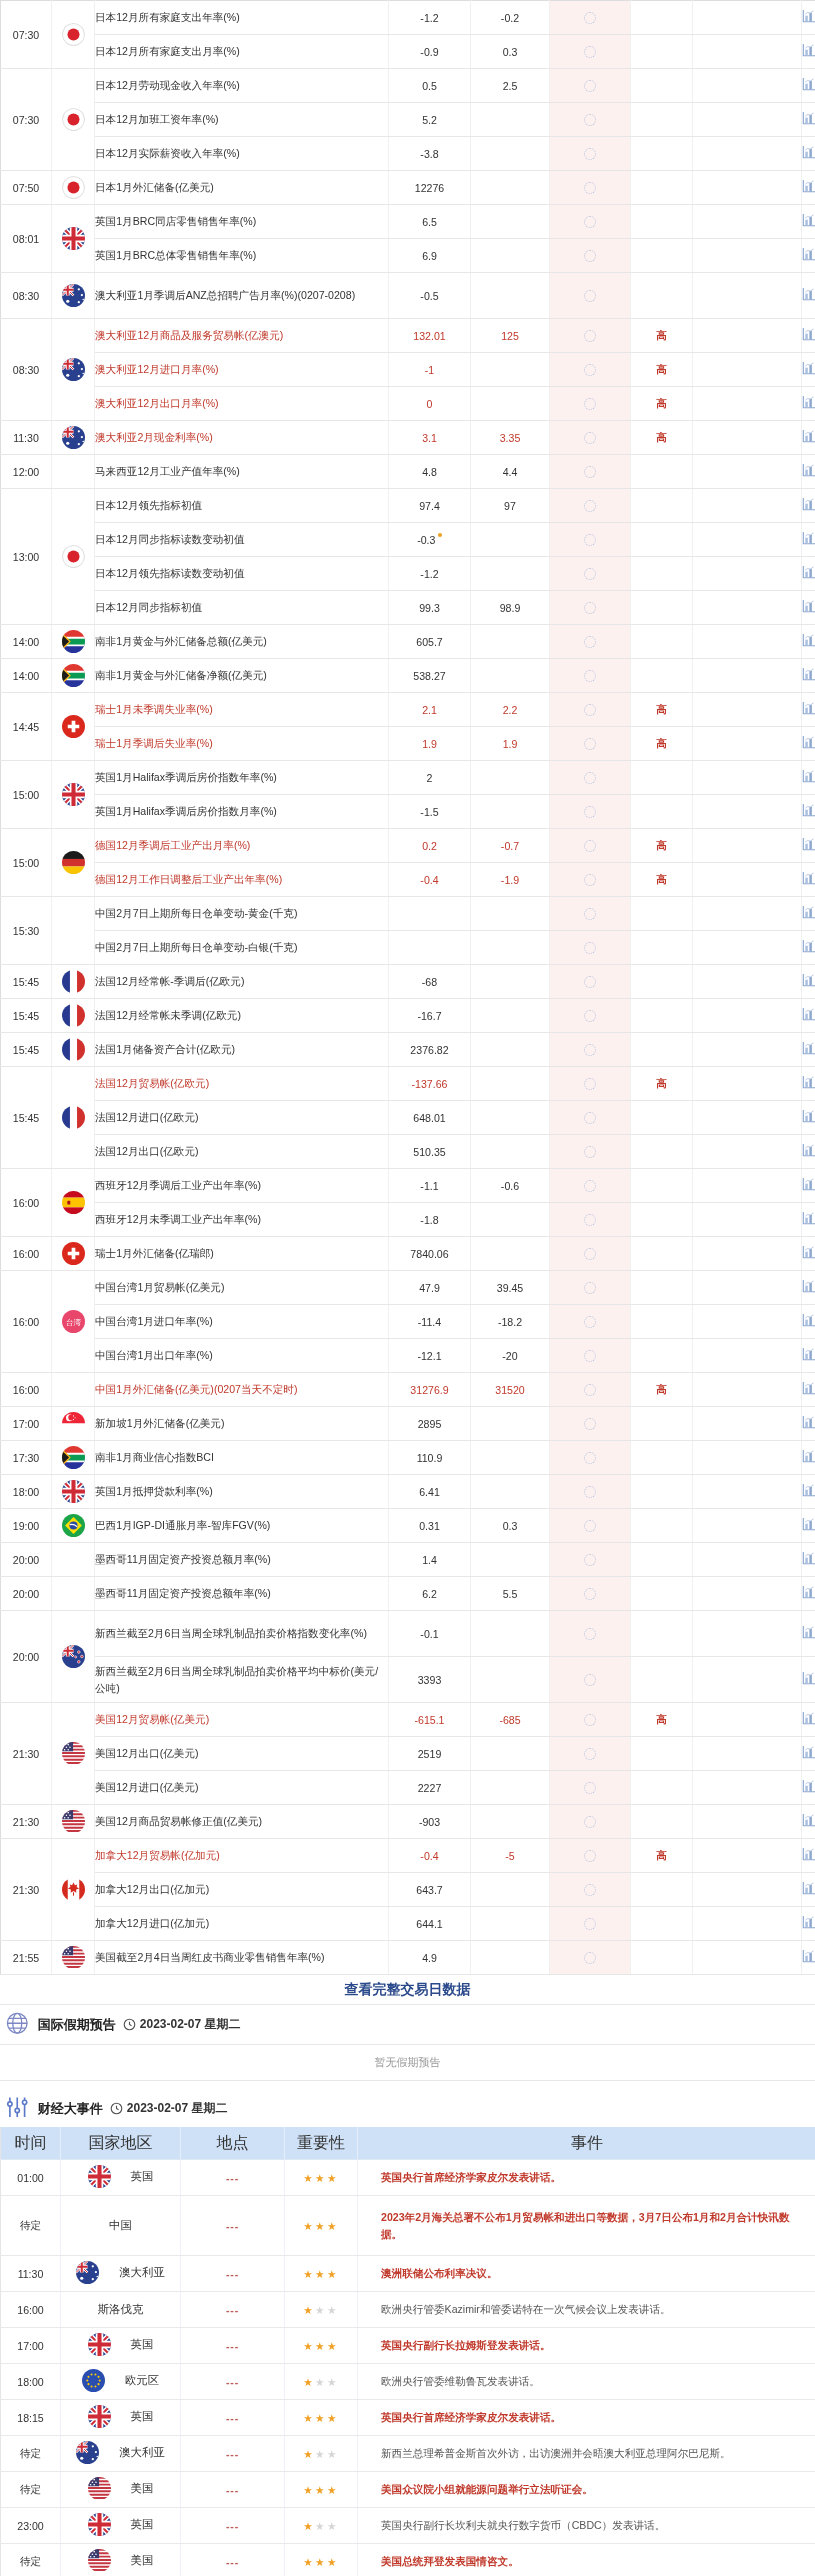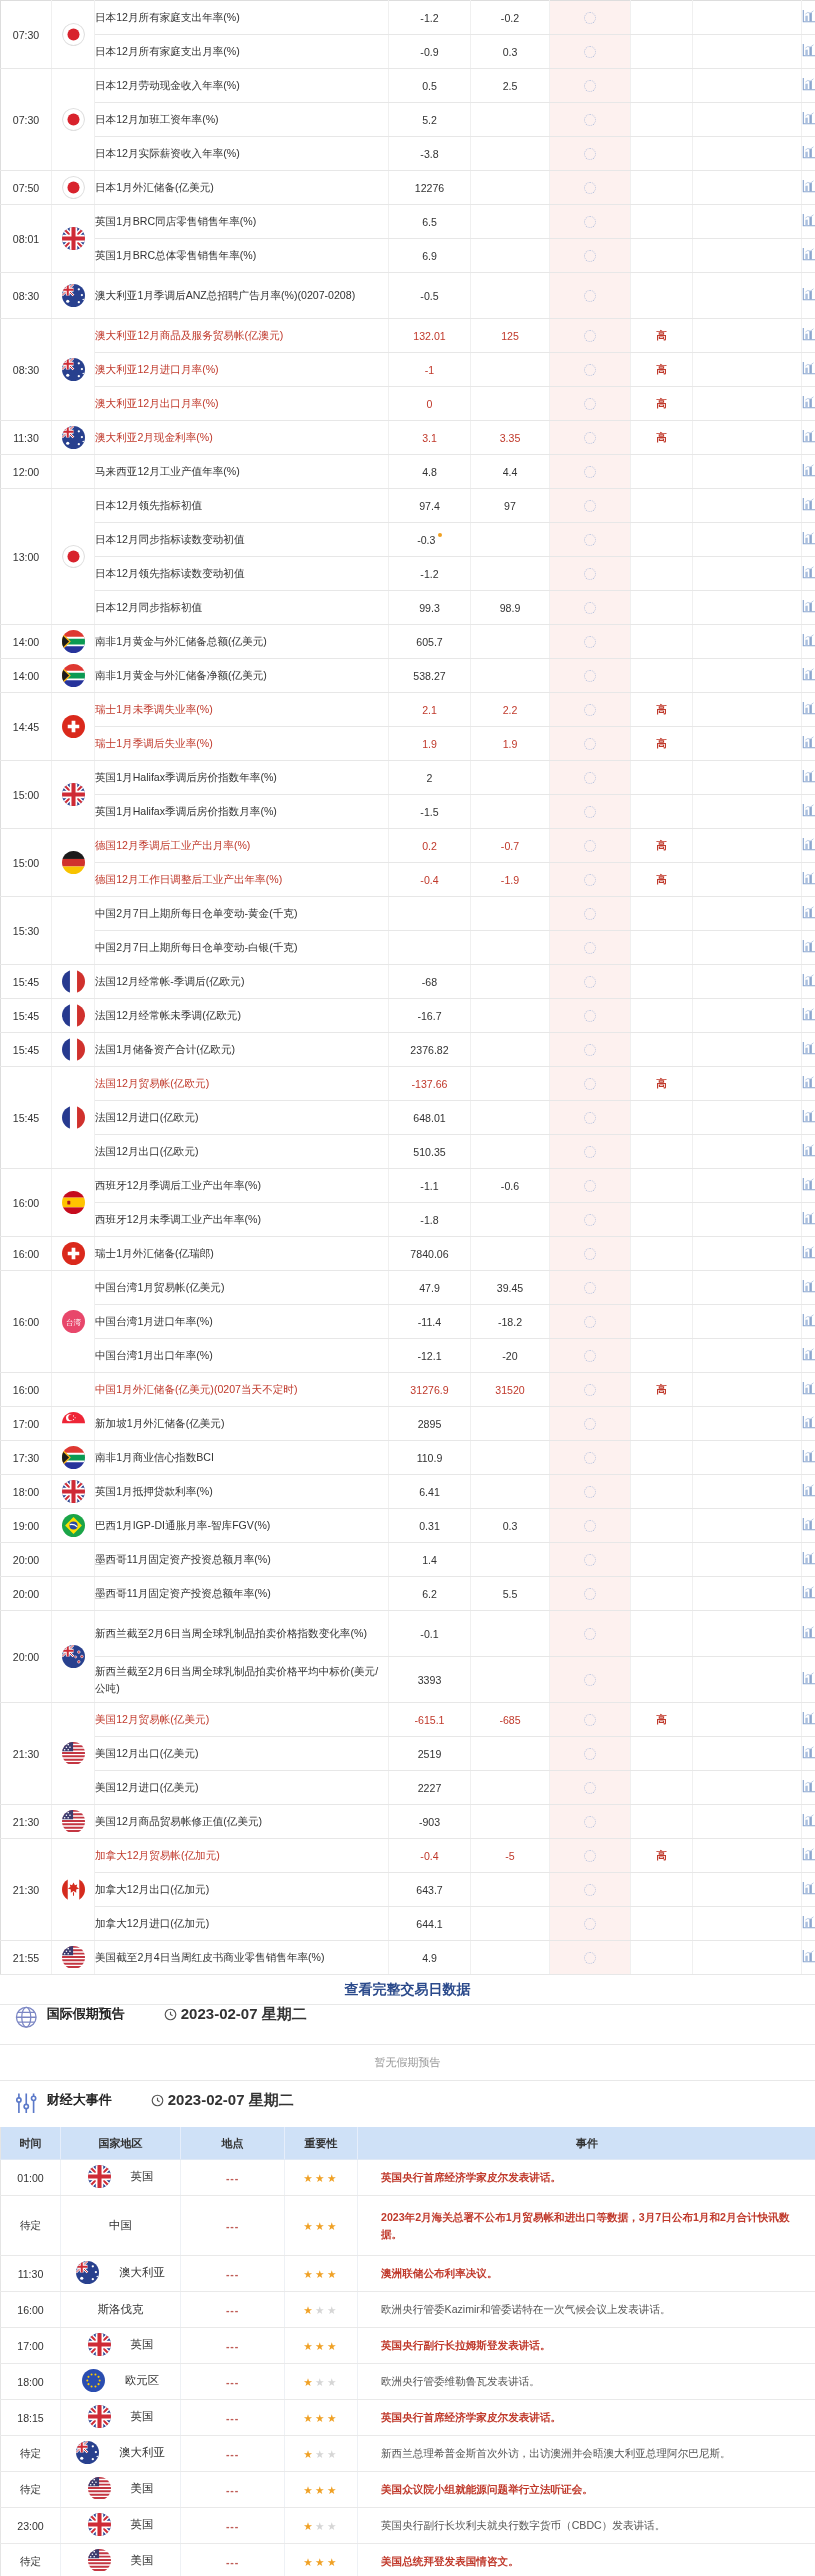--- a/index.html
+++ b/index.html
@@ -37,33 +37,33 @@
   .c-extra{}
   .c-chart{border-right:none;padding-left:2.4px;overflow:visible}
   .dot{display:inline-block;width:4.1px;height:4.1px;background:#f0a020;border-radius:50%;
        vertical-align:6.5px;margin-left:2.4px}
 
   
   .link-row{height:29px;display:flex;align-items:center;justify-content:center}
   .link-row a{color:var(--link);font-size:14px;font-weight:bold;cursor:pointer}
 
   
-  .sec-head{height:41px;display:flex;align-items:flex-start;padding-left:14px;
+  .sec-head{height:41px;display:flex;align-items:center;padding-left:5px;
             border-top:0.8px solid #e8e8e8;border-bottom:0.8px solid #e8e8e8}
   .sec-title{font-size:13px;font-weight:bold;color:#222;margin-left:8.2px}
-  .sec-date{display:flex;align-items:center;margin-left:39px;font-size:15px;font-weight:bold;color:#333}
+  .sec-date{display:flex;align-items:center;margin-left:7px;font-size:12px;font-weight:bold;color:#333}
   .sec-date svg{margin-right:4.1px}
   .empty-row{height:36px;display:flex;align-items:center;justify-content:center;
              color:#999;font-size:11px;border-bottom:0.8px solid #e8e8e8}
   .events-head{margin-top:9.8px;border-top:none;border-bottom:none;height:36px}
 
   
   .ev{border-left:0.8px solid #e5e5e5}
   .ev thead tr{height:33px}
-  .ev th{background:var(--hdrblue);font-size:11px;font-weight:bold;color:#333;
+  .ev th{background:var(--hdrblue);font-size:16px;font-weight:normal;color:#333;
          border-right:0.8px solid #e6eefb;border-bottom:0.8px solid #dfe9f6}
   .ev tbody tr{height:36px}
   .ev tbody tr.tall2{height:60px}
   .ev td{border-bottom:0.8px solid #e9e9e9;border-right:0.8px solid #eef1f5;
          font-size:10.6px;vertical-align:middle;overflow:hidden}
   .e-time{text-align:center}
   .e-country{text-align:center}
   .cwrap{display:inline-flex;align-items:center;gap:20px}
   .cname{font-size:11.4px}
   .e-loc{text-align:center;color:var(--locred);font-weight:bold;letter-spacing:0.8px}

